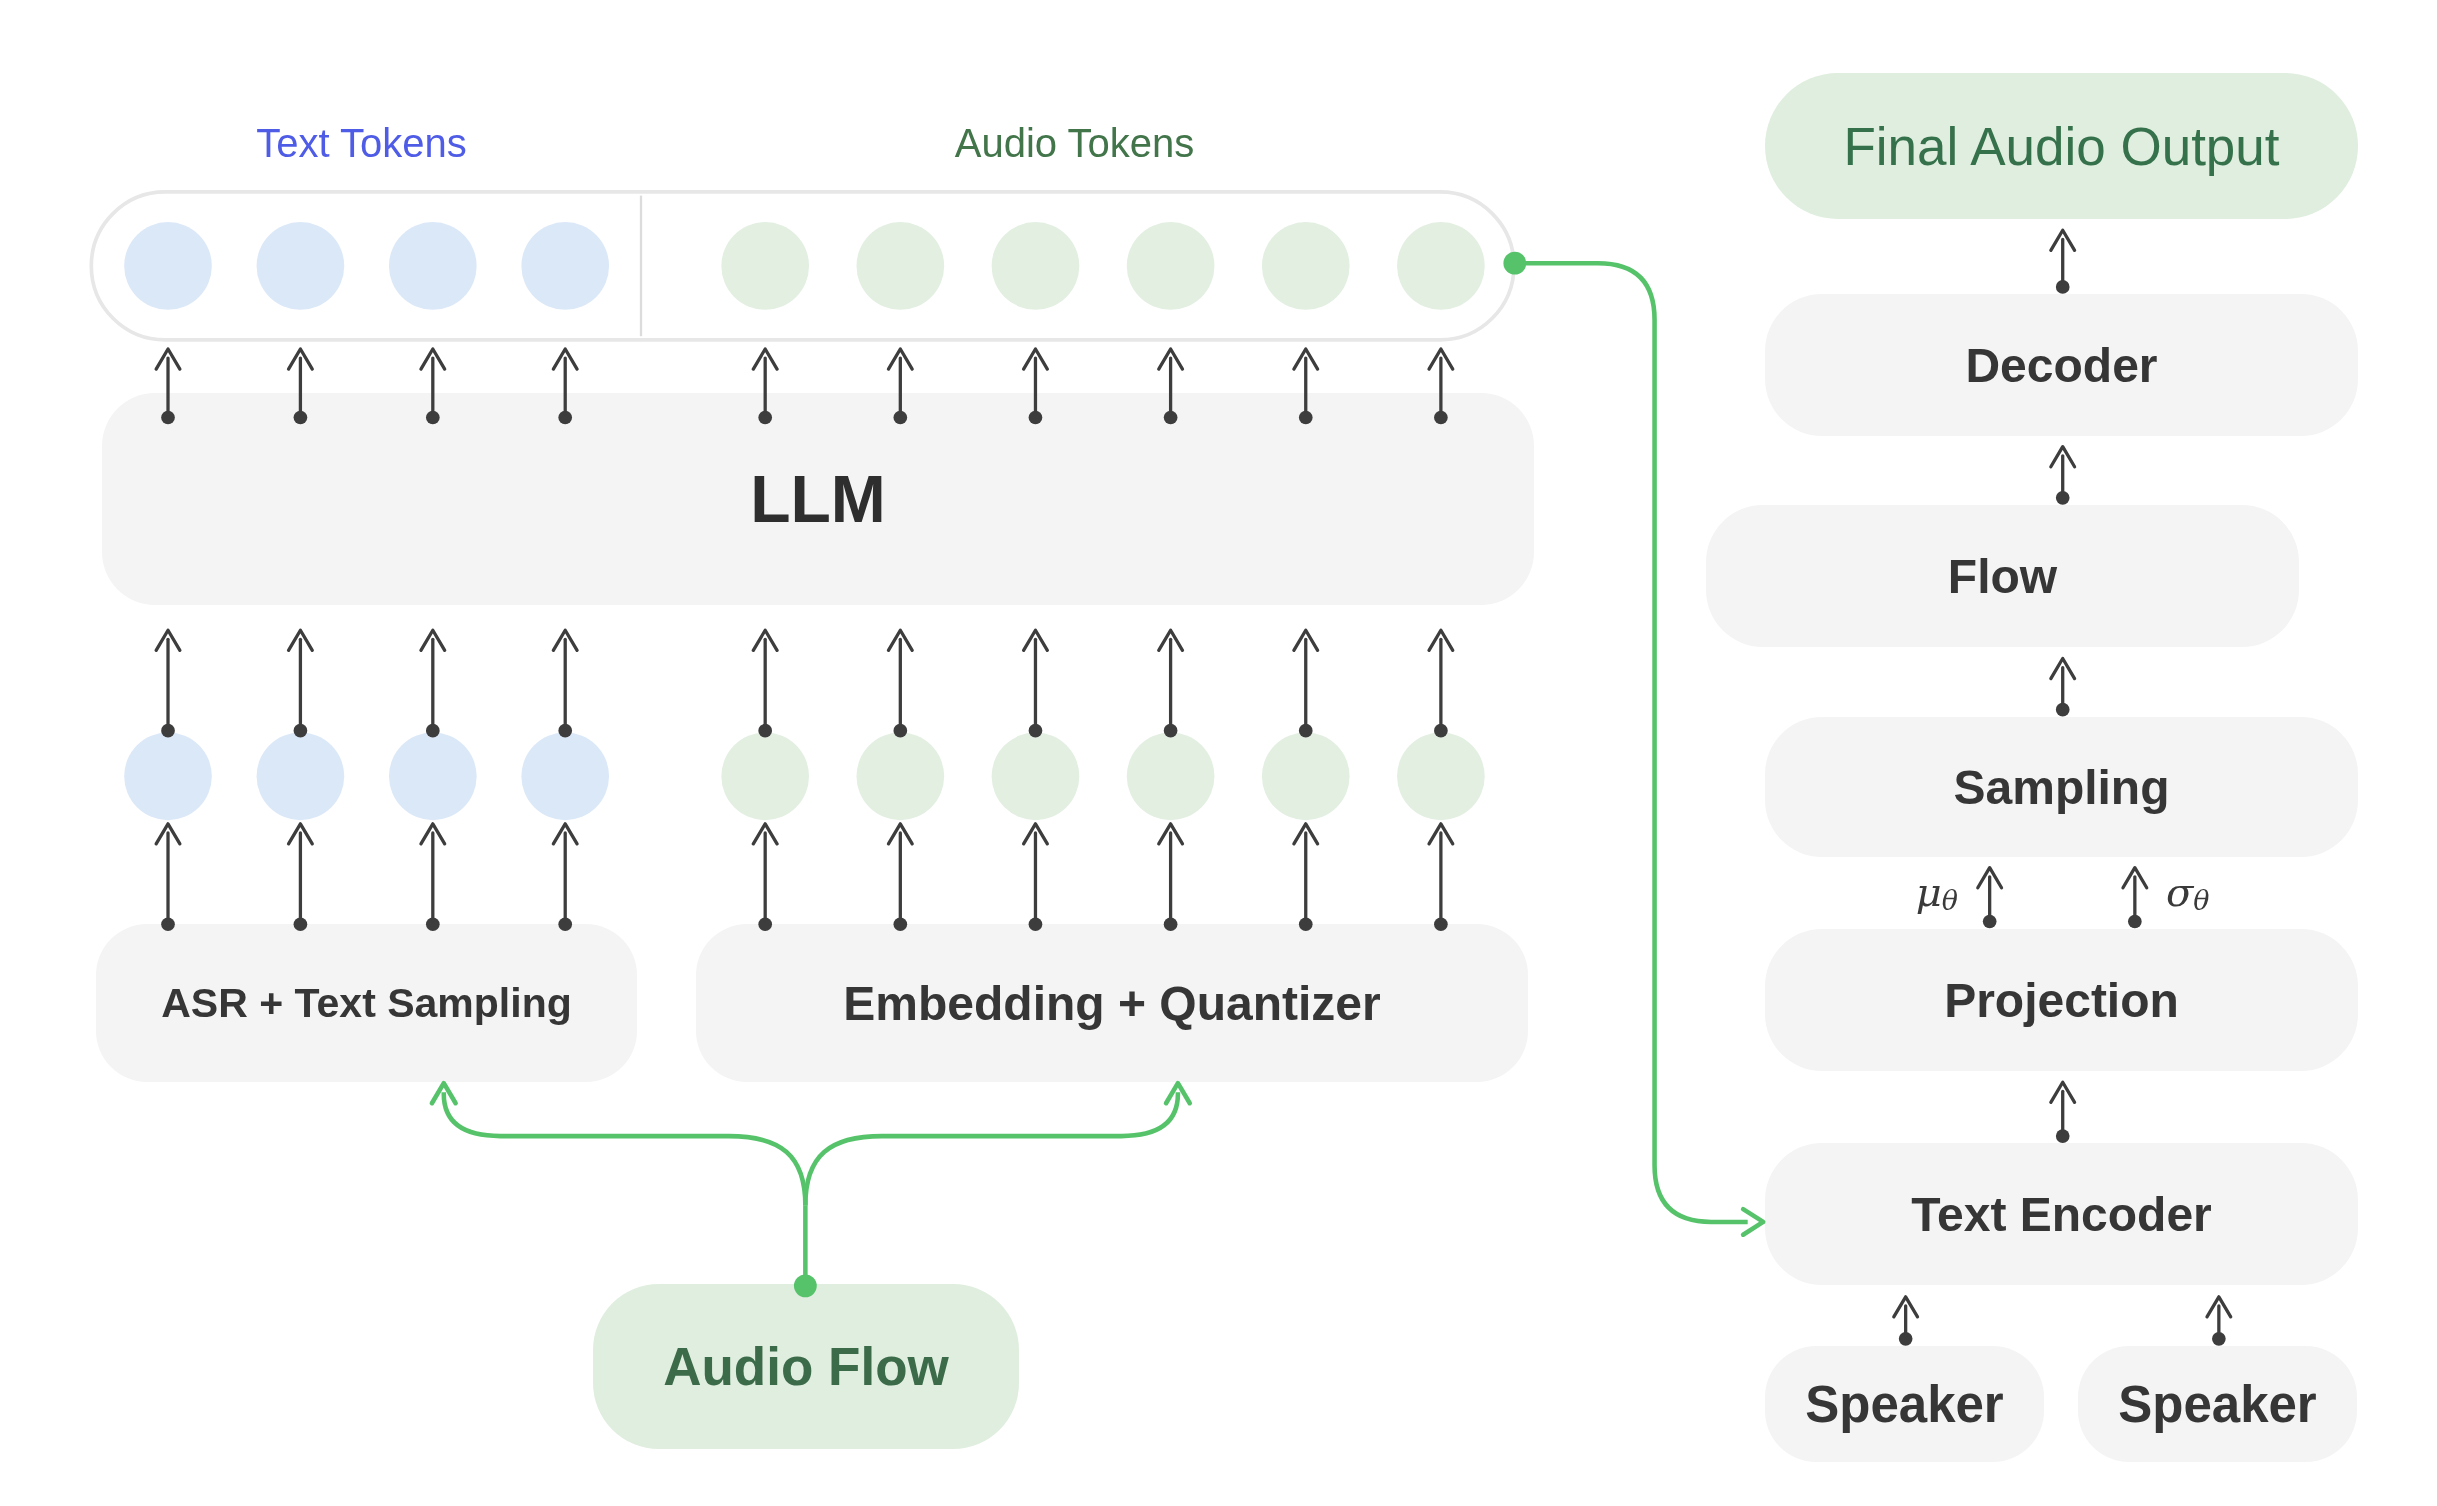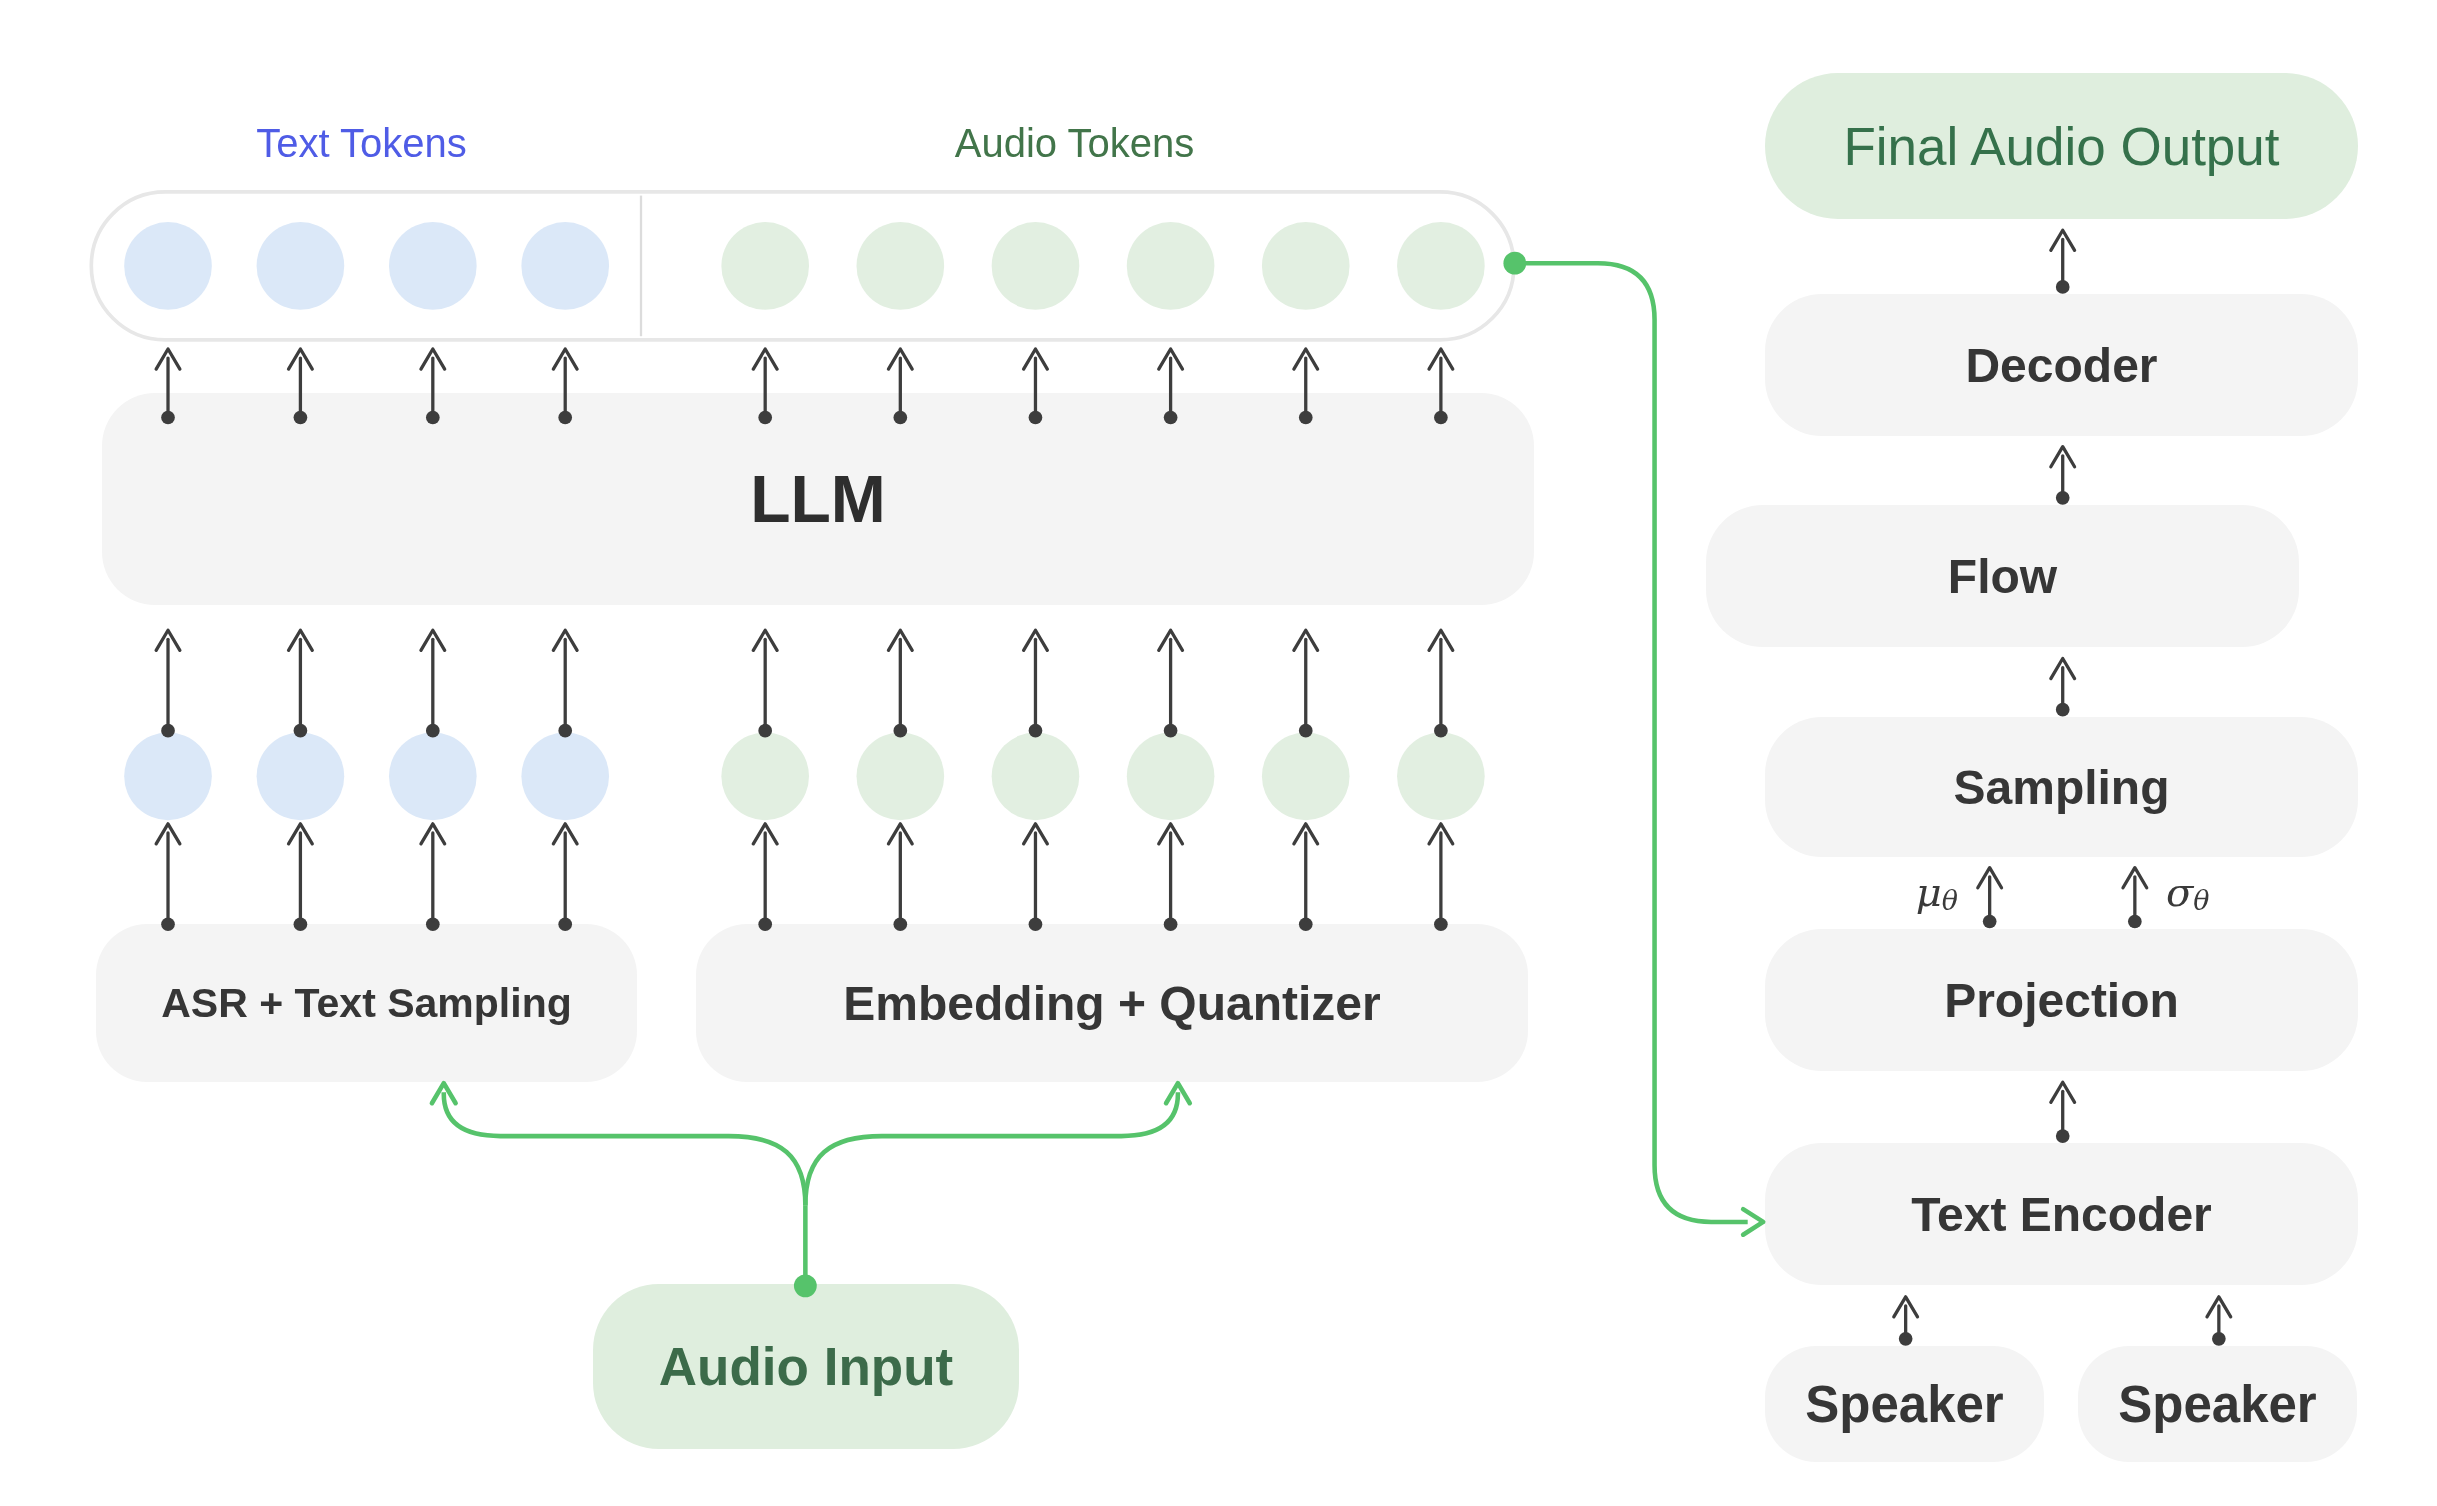--- a/index.html
+++ b/index.html
@@ -34,21 +34,21 @@
 <div class="hdr" style="left:179px;top:117px;width:365px;height:53px;font-size:40px;color:#4f5ce6;">Text Tokens</div>
 
 <div class="hdr" style="left:892px;top:117px;width:365px;height:53px;font-size:40px;color:#42754a;">Audio Tokens</div>
 
 <div class="box" style="left:102px;top:393px;width:1432px;height:212px;border-radius:53px;font-size:66px;color:#2e2e2e;">LLM</div>
 
 <div class="box" style="left:96px;top:924px;width:541px;height:158px;border-radius:51px;font-size:41px;">ASR + Text Sampling</div>
 
 <div class="box" style="left:696px;top:924px;width:832px;height:158px;border-radius:51px;font-size:48px;">Embedding + Quantizer</div>
 
-<div class="box greenpill" style="left:593px;top:1284px;width:426px;height:165px;border-radius:66px;font-size:53px;font-weight:700;color:#3c6b4a;">Audio Input</div>
+<div class="box greenpill" style="left:593px;top:1284px;width:426px;height:165px;border-radius:66px;font-size:53px;font-weight:700;color:#3c6b4a;">Audio Flow</div>
 
 <div class="box greenpill" style="left:1765px;top:73px;width:593px;height:146px;border-radius:73px;font-size:53px;font-weight:400;color:#35714b;">Final Audio Output</div>
 
 <div class="box" style="left:1765px;top:294px;width:593px;height:142px;border-radius:57px;font-size:48px;">Decoder</div>
 
 <div class="box" style="left:1706px;top:505px;width:593px;height:142px;border-radius:57px;font-size:48px;">Flow</div>
 
 <div class="box" style="left:1765px;top:717px;width:593px;height:140px;border-radius:57px;font-size:48px;">Sampling</div>
 
 <div class="box" style="left:1765px;top:929px;width:593px;height:142px;border-radius:57px;font-size:48px;">Projection</div>

